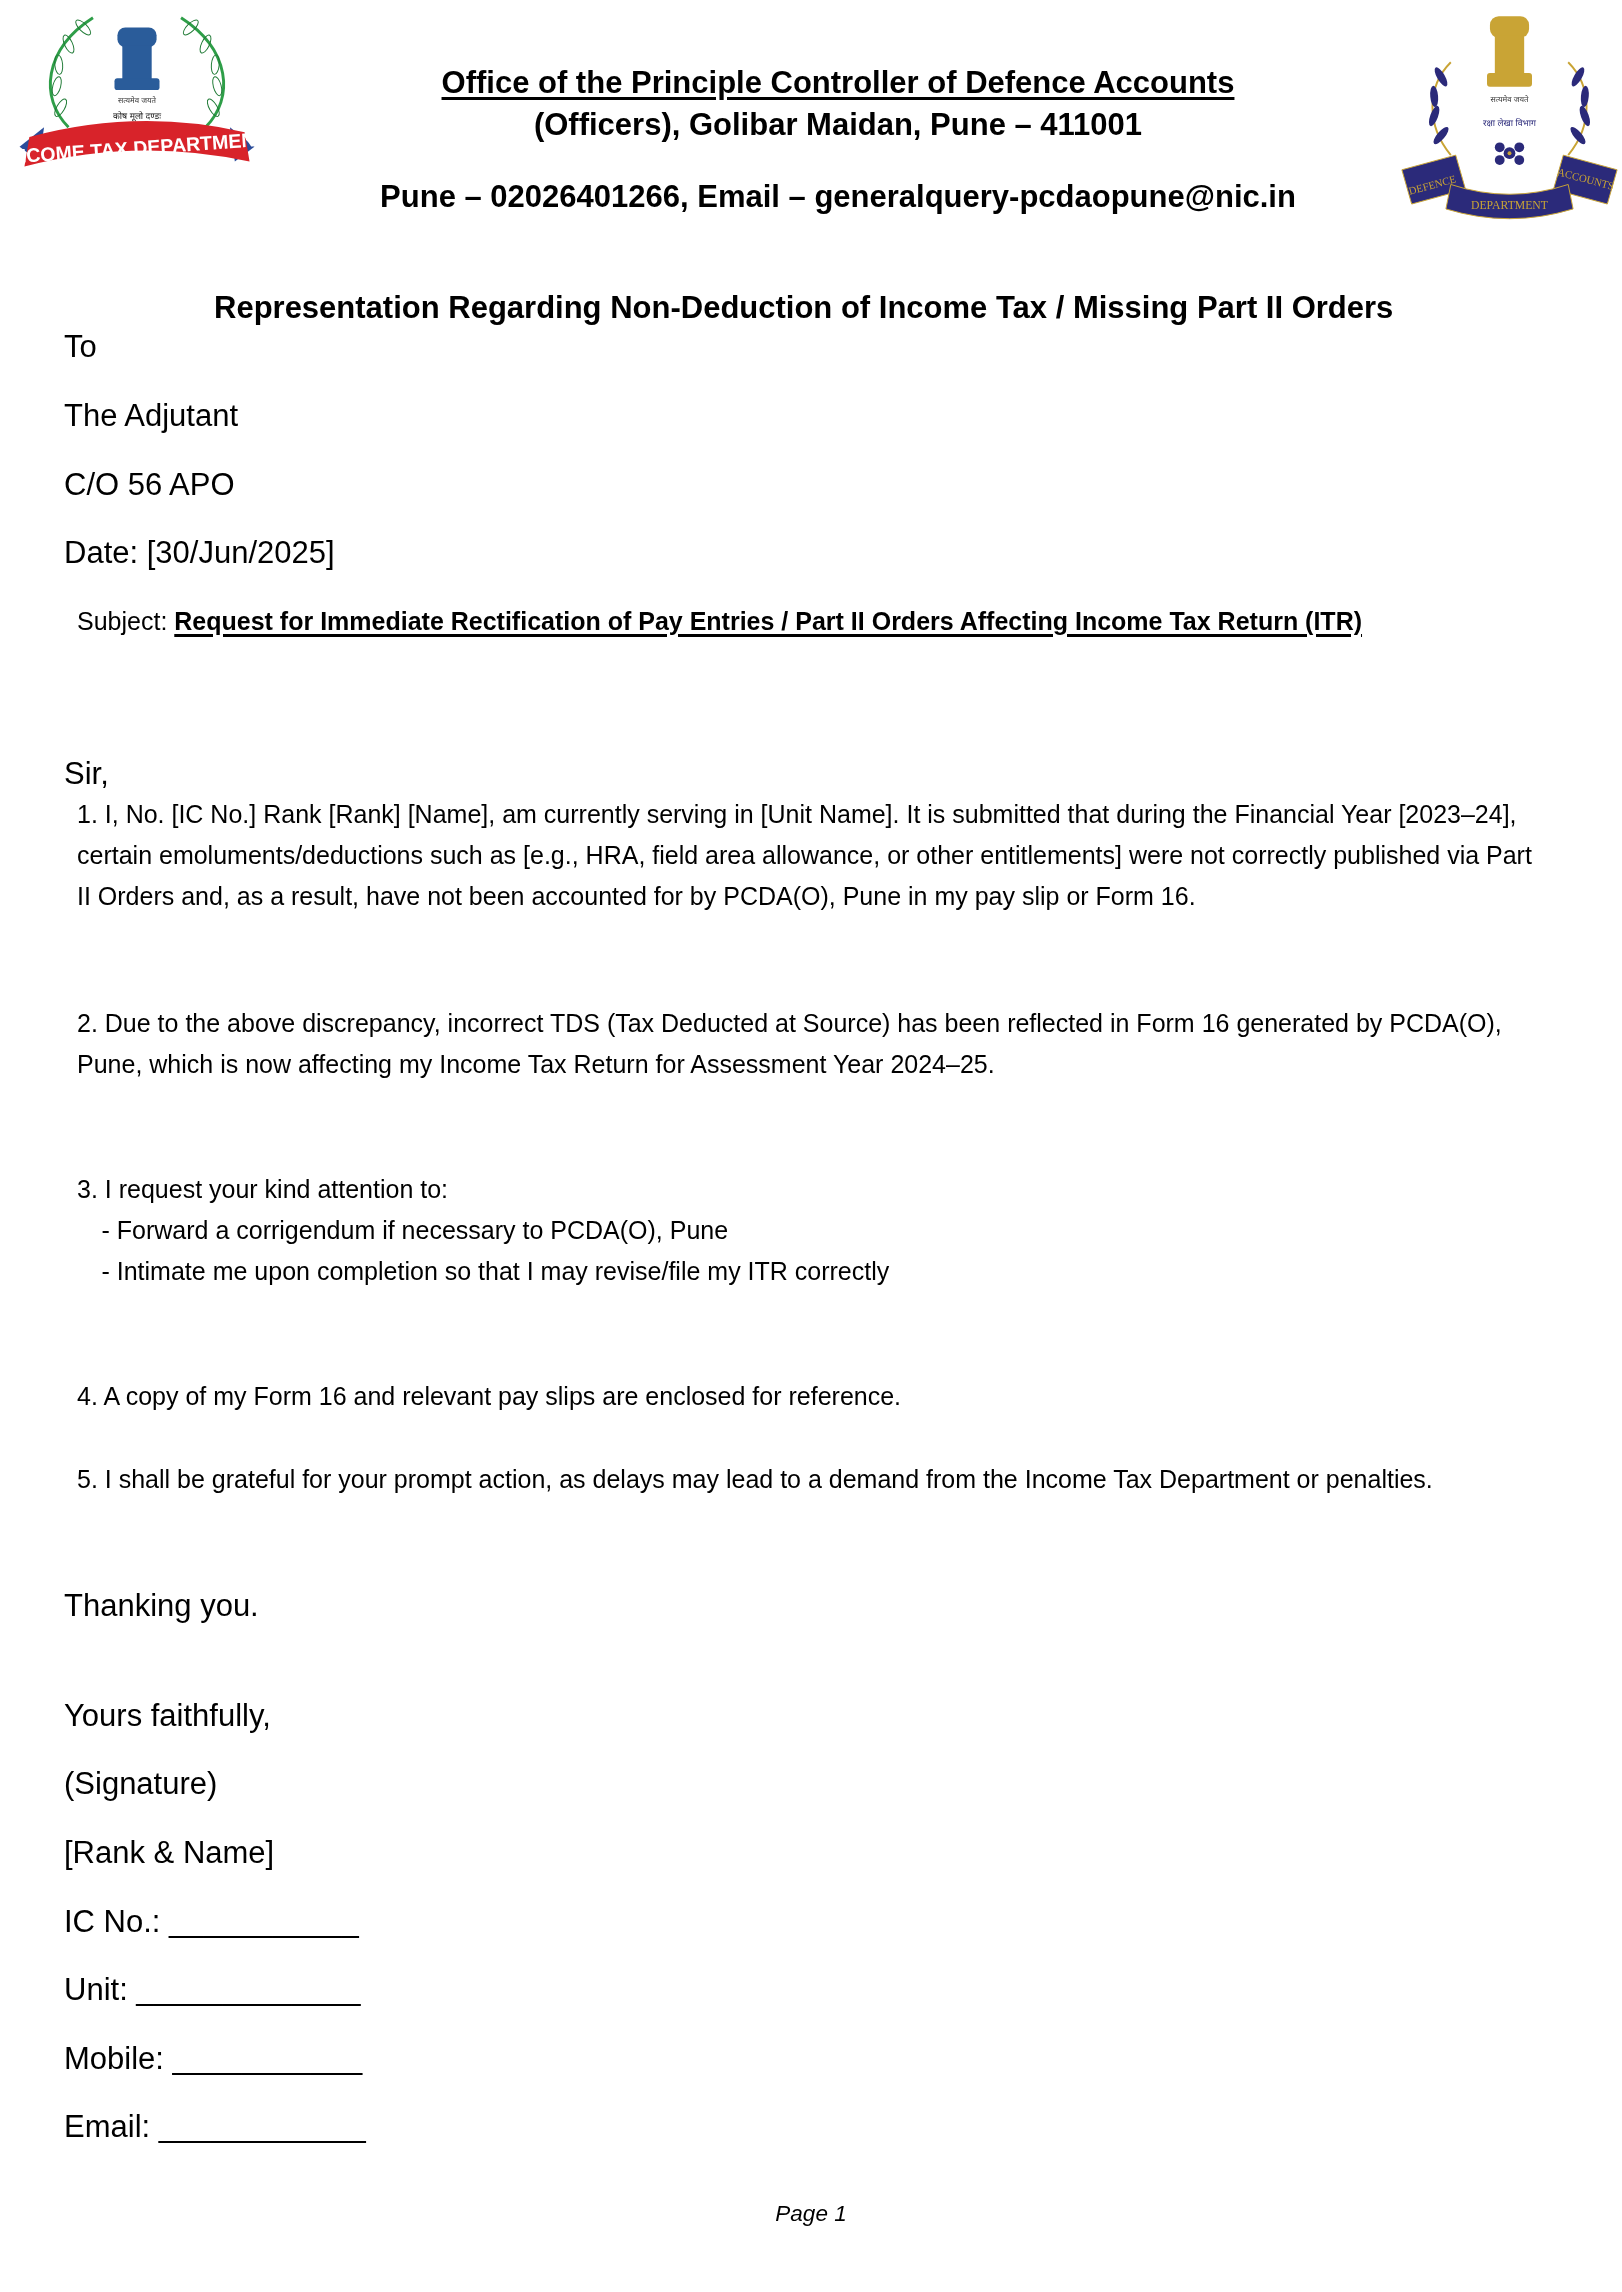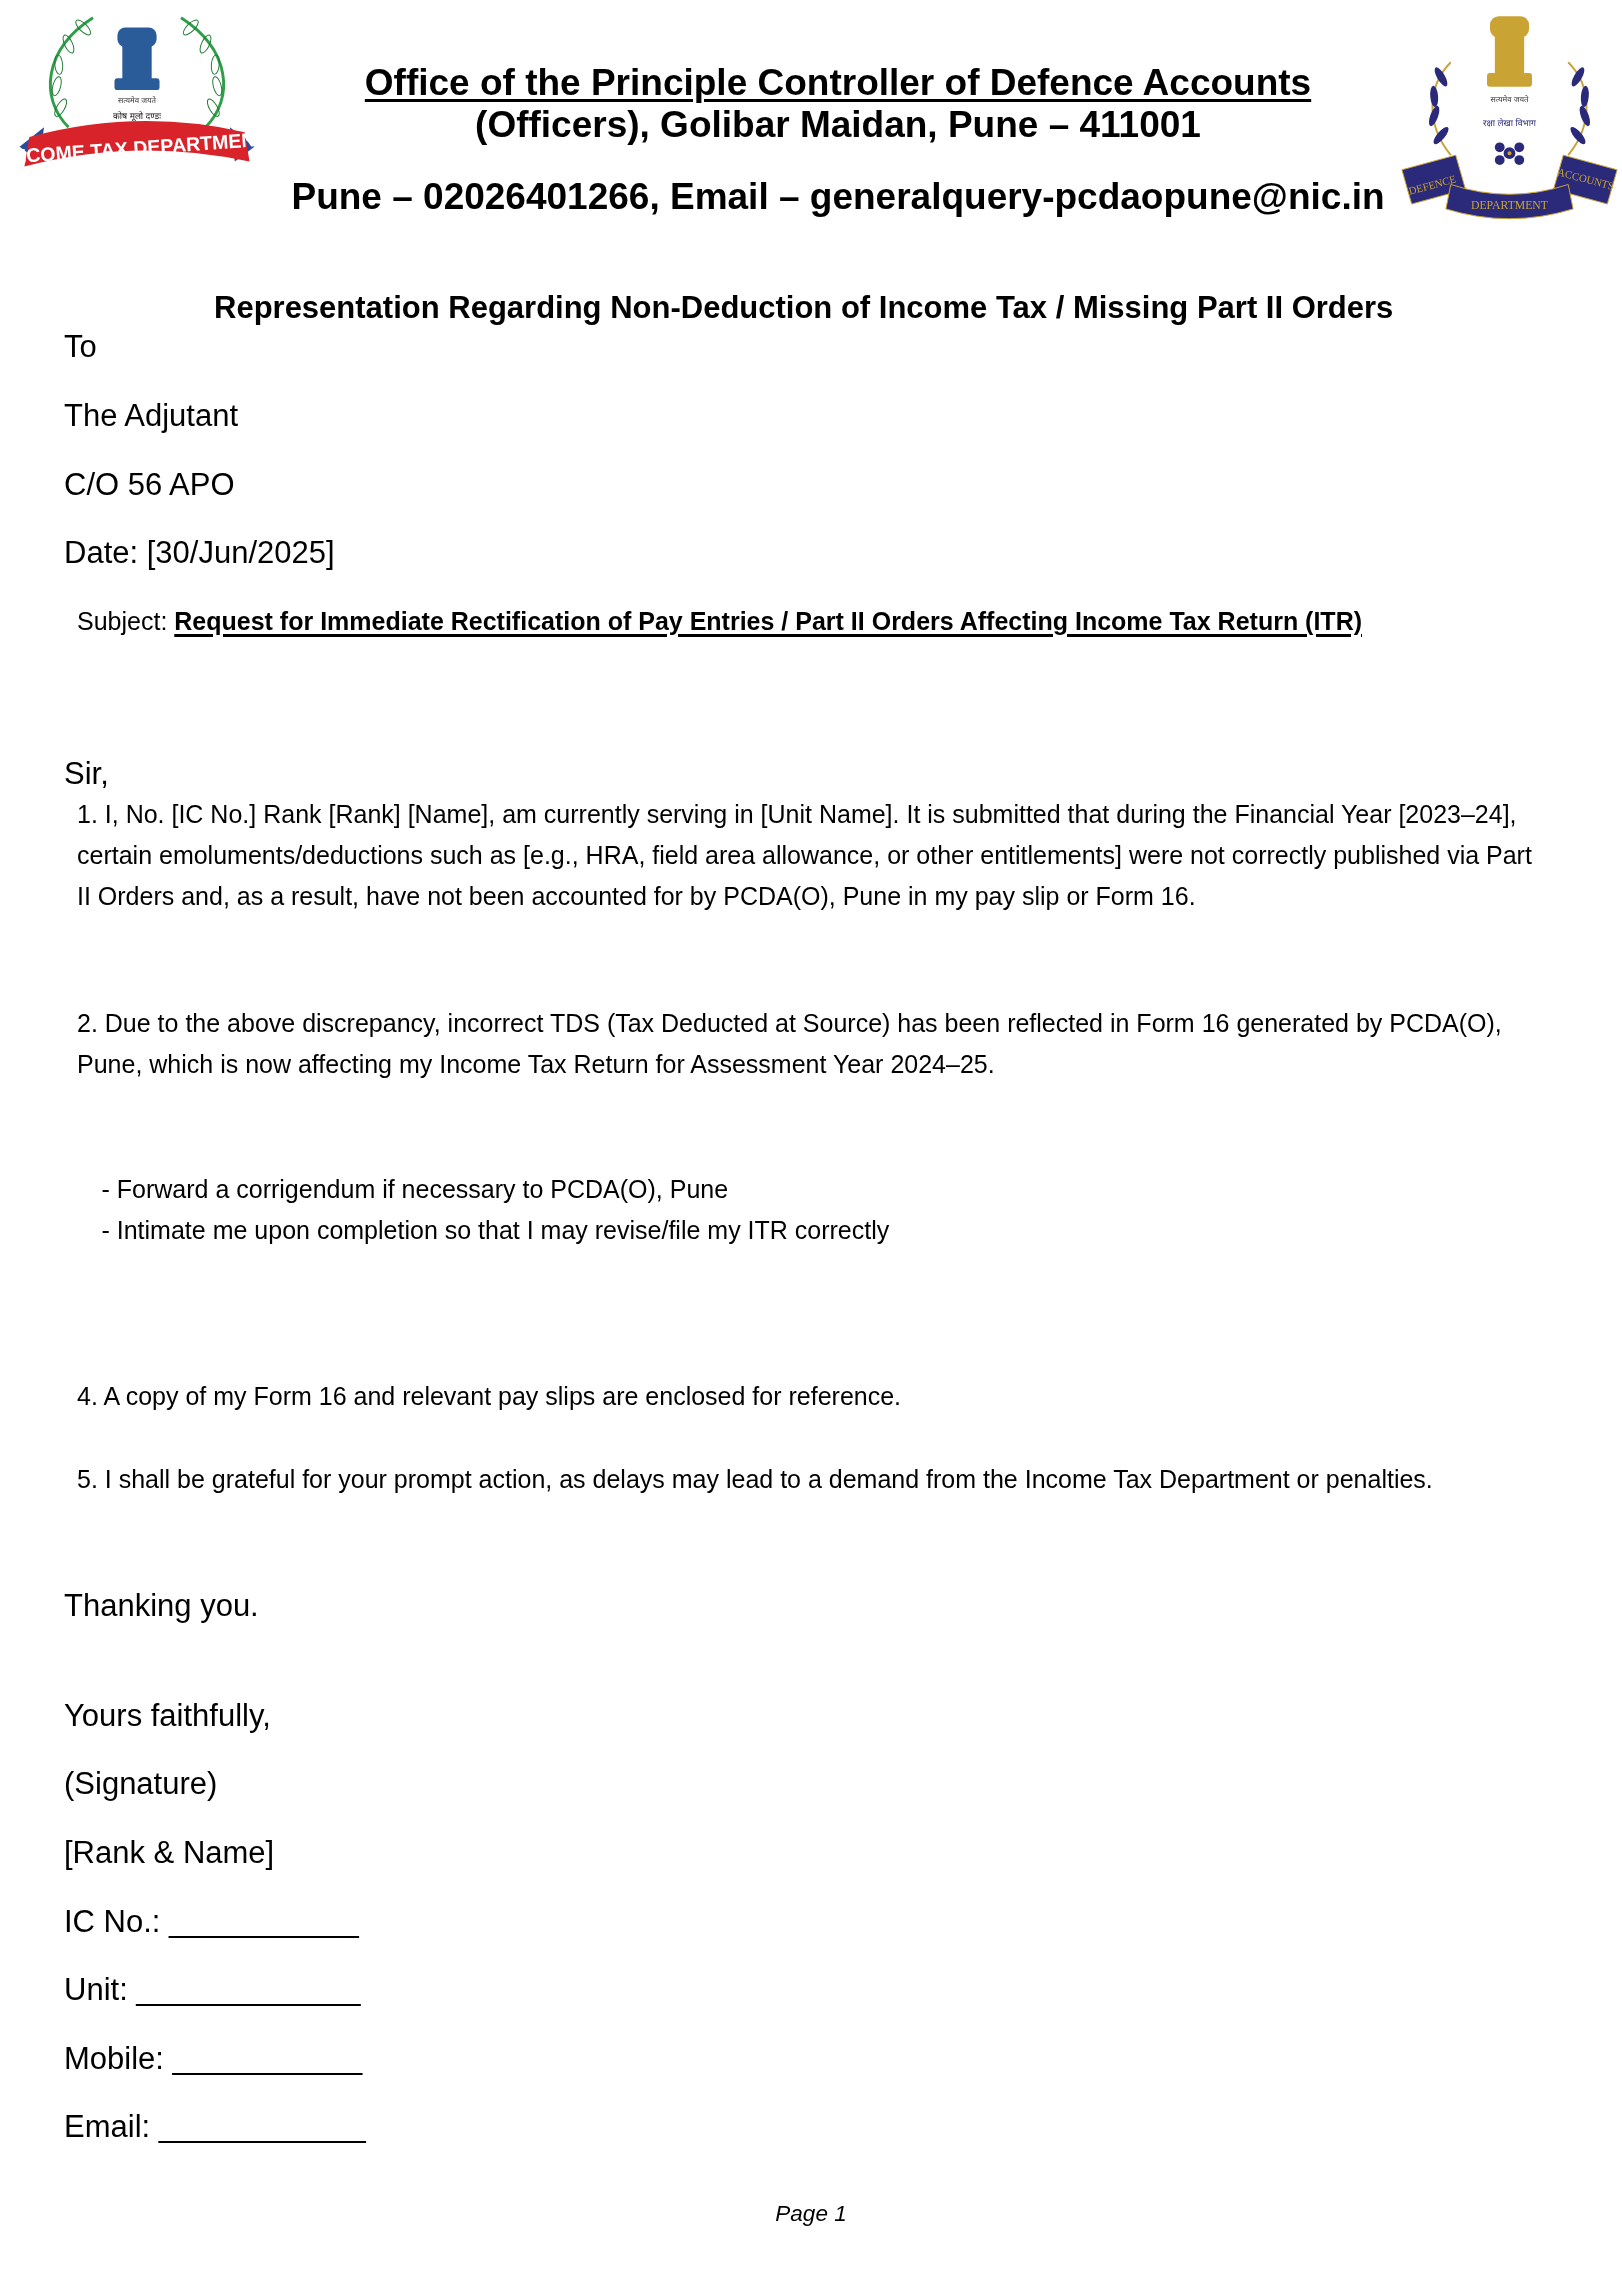--- a/index.html
+++ b/index.html
@@ -4,21 +4,21 @@
   <style>
     html, body { margin: 0; padding: 0; background: #ffffff; }
     body {
       width: 1622px; height: 2293px; position: relative; overflow: hidden;
       font-family: "Liberation Sans", sans-serif; color: #000;
     }
     .abs { position: absolute; }
     .logo-left { left: 0; top: 0; width: 274px; height: 186px; }
     .logo-right { left: 1397px; top: 7.8px; width: 225px; height: 216px; }
 
-    .hdr { position: absolute; left: 255px; width: 1166px; text-align: center; font-weight: bold; font-size: 37px; line-height: 39px; }
+    .hdr { position: absolute; left: 255px; width: 1166px; text-align: center; font-weight: bold; font-size: 31px; line-height: 39px; }
     .hdr.l1 { top: 63px; text-decoration: underline; text-decoration-thickness: 2.9px; text-underline-offset: 3.9px; }
     .hdr.l2 { top: 105px; }
     .hdr.l3 { top: 177px; }
 
     .rep-title { position: absolute; left: 214px; top: 288px; font-size: 31px; font-weight: bold; line-height: 39px;
       text-decoration-thickness: 2.9px; text-underline-offset: 3.9px; }
 
     .txt { position: absolute; left: 64px; font-size: 31px; line-height: 41px; white-space: nowrap; }
     .para { position: absolute; left: 77px; width: 1470px; font-size: 25px; line-height: 41px; }
     .subj-b { font-weight: bold; text-decoration: underline; text-decoration-thickness: 2.9px; text-underline-offset: 3.9px; }
@@ -106,20 +106,21 @@
 <div class="txt" style="top:532px">Date: [30/Jun/2025]</div>
 
 <div class="para" style="top:601px">
   <span>Subject: </span><span class="subj-b">Request for Immediate Rectification of Pay Entries / Part II Orders Affecting Income Tax Return (ITR)</span>
 </div>
 
 <div class="txt" style="top:753px">Sir,</div>
 <div class="para" style="top:794px">1. I, No. [IC No.] Rank [Rank] [Name], am currently serving in [Unit Name]. It is submitted that during the Financial Year [2023–24], certain emoluments/deductions such as [e.g., HRA, field area allowance, or other entitlements] were not correctly published via Part II Orders and, as a result, have not been accounted for by PCDA(O), Pune in my pay slip or Form 16.</div>
 <div class="para" style="top:1003px">2. Due to the above discrepancy, incorrect TDS (Tax Deducted at Source) has been reflected in Form 16 generated by PCDA(O), Pune, which is now affecting my Income Tax Return for Assessment Year 2024–25.</div>
 <div class="para" style="top:1169px">
+  <span>3. I request your kind attention to:</span>
   <span class="bullet">- Forward a corrigendum if necessary to PCDA(O), Pune</span>
   <span class="bullet">- Intimate me upon completion so that I may revise/file my ITR correctly</span>
 </div>
 <div class="para" style="top:1376px">4. A copy of my Form 16 and relevant pay slips are enclosed for reference.</div>
 <div class="para" style="top:1459px">5. I shall be grateful for your prompt action, as delays may lead to a demand from the Income Tax Department or penalties.</div>
 <div class="txt" style="top:1585px">Thanking you.</div>
 
 <div class="txt" style="top:1695px">Yours faithfully,</div>
 <div class="txt" style="top:1763px">(Signature)</div>
 <div class="txt" style="top:1832px">[Rank &amp; Name]</div>

